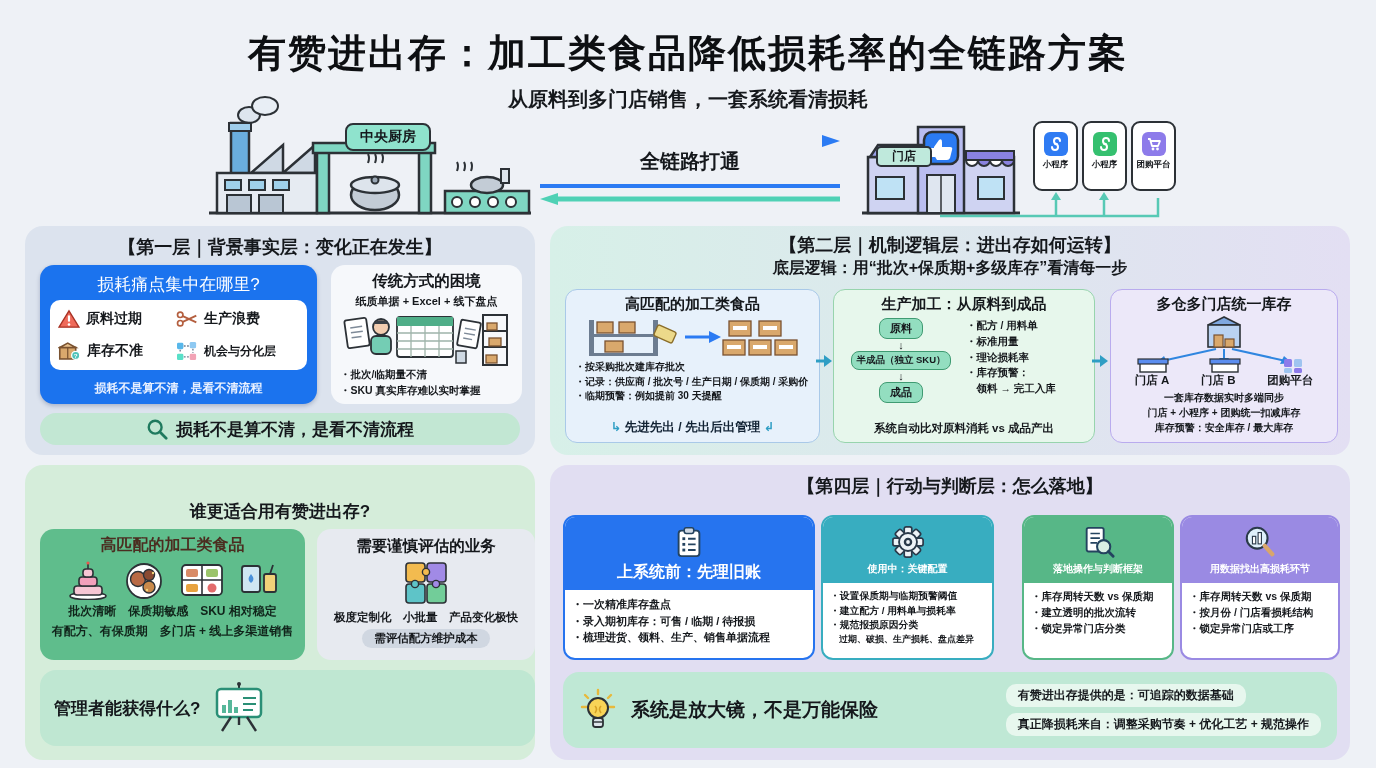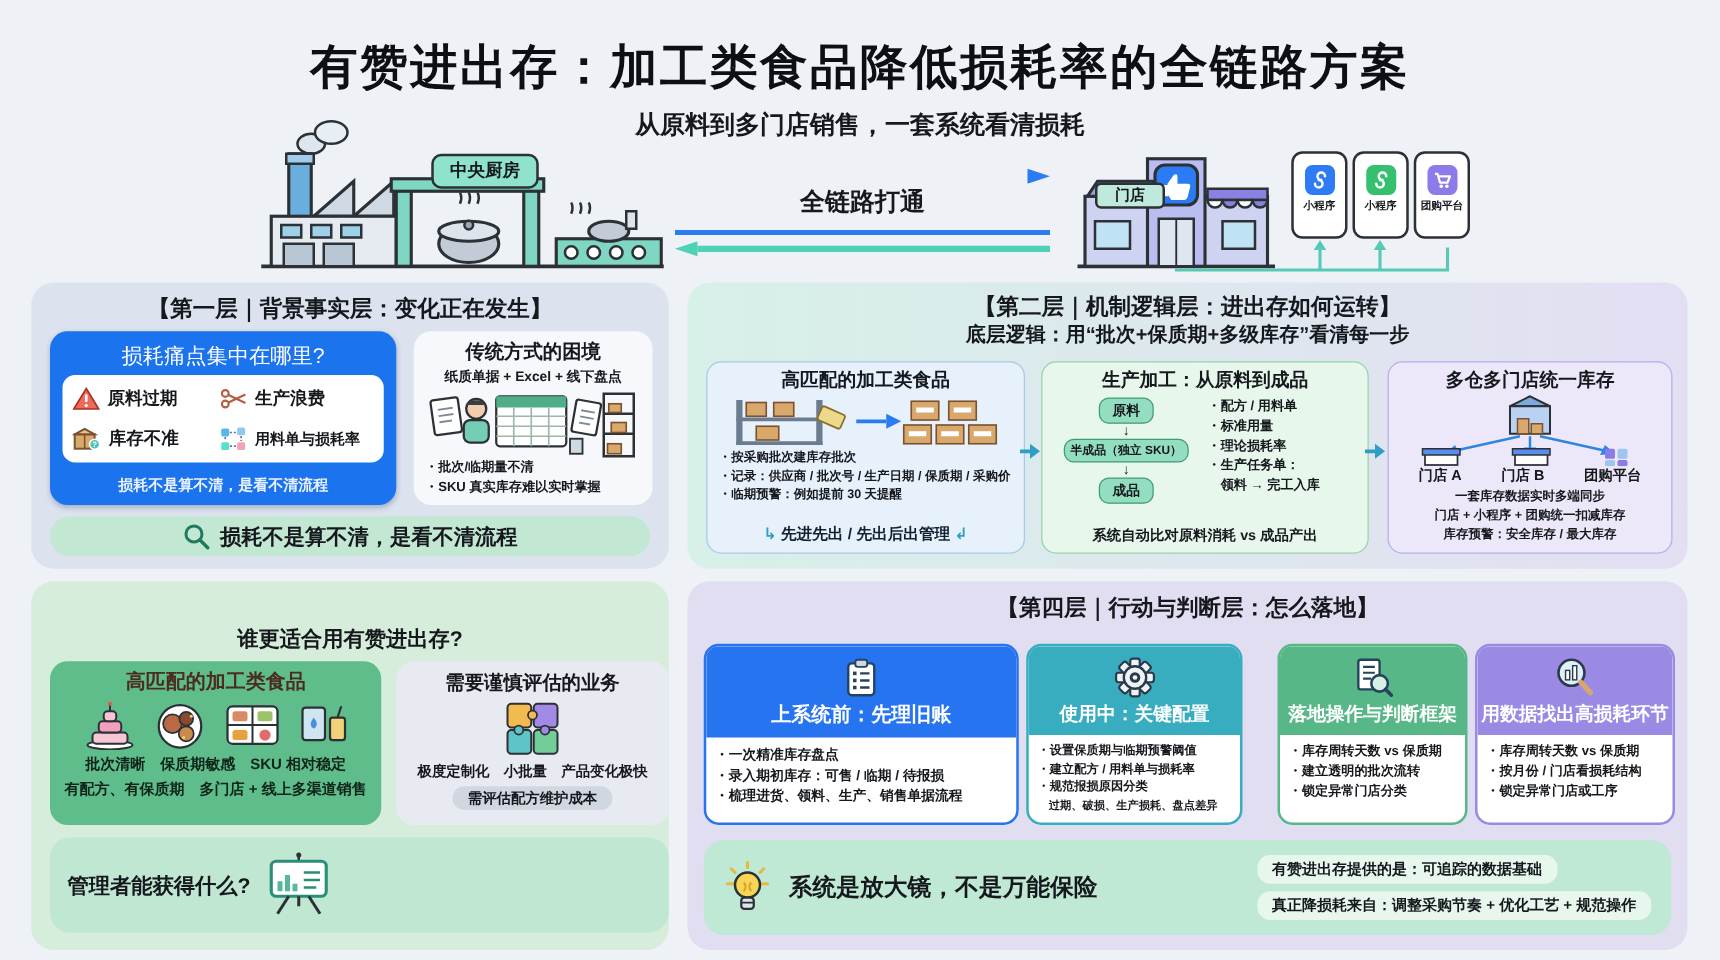--- a/index.html
+++ b/index.html
@@ -91,21 +91,21 @@
               display:flex; align-items:center; padding:0 14px; gap:12px; }
   .gain-q { font-size:17px; font-weight:800; white-space:nowrap; }
   .gain-pills { display:flex; flex-direction:column; gap:4px; }
   .gain-pill { background:#e6f6ed; border-radius:10px; padding:2px 12px; font-size:11.5px; font-weight:800; width:fit-content; }
 
   
   .p4 .panel-h { top:9px; }
   .action-card { position:absolute; top:50px; height:145px; background:#fff; border:2px solid #888; border-radius:12px;
                  overflow:hidden; display:flex; flex-direction:column; }
   .card-head { display:flex; flex-direction:column; align-items:center; gap:3px; padding:8px 3px 7px; }
-  .card-title { color:#fff; font-weight:800; font-size:15px; text-align:center; }
+  .card-title { color:#fff; font-weight:800; font-size:10px; text-align:center; }
   .ac1 { left:13px;  width:252px; } .ac1 .card-title { font-size:16px; }
   .ac2 { left:271px; width:173px; }
   .ac3 { left:472px; width:152px; }
   .ac4 { left:630px; width:160px; }
   .card-body { padding:6px 7px; font-size:10.5px; font-weight:800; line-height:1.5; }
   .card-body div::before { content:"・"; }
   .card-body div.sub { font-size:9px; } .card-body div.sub::before { content:"　"; }
   .ac1 .card-body { font-size:11px; }
   .banner4 { left:13px; top:207px; width:774px; height:76px; background:#bfe8d5; border-radius:16px;
              display:flex; align-items:center; padding:0 16px; gap:14px; }
@@ -261,21 +261,21 @@
           <span>库存不准</span>
         </div>
         <div class="pain-item small">
           <svg width="22" height="20" viewBox="0 0 24 22">
             <rect x="1" y="2" width="7" height="7" rx="1.5" fill="#58b7ea"></rect>
             <rect x="15" y="1" width="7" height="7" rx="1.5" fill="#8ec9f2"></rect>
             <rect x="1" y="14" width="7" height="7" rx="1.5" fill="#58e0c8"></rect>
             <rect x="15" y="14" width="7" height="7" rx="1.5" fill="#f2a3b5"></rect>
             <path d="M8.5 5.5 H14 M4.5 9.5 V13 M18.5 8.5 V13 M8.5 17.5 H14" stroke="#6c7c90" stroke-width="1.5" stroke-dasharray="2 1.6" fill="none"></path>
           </svg>
-          <span>用料单与损耗率</span>
+          <span>机会与分化层</span>
         </div>
       </div>
       <div class="abs pain-foot">损耗不是算不清，是看不清流程</div>
     </div>
 
     <div class="abs dilemma-box">
       <div class="dilemma-title">传统方式的困境</div>
       <div class="dilemma-sub">纸质单据 + Excel + 线下盘点</div>
       <svg class="dilemma-illo" width="168" height="56" viewBox="0 0 168 56">
         <rect x="3" y="8" width="22" height="28" rx="2" fill="#fff" stroke="#2c3136" stroke-width="1.8" transform="rotate(-8 14 22)"></rect>
@@ -360,21 +360,21 @@
           <span class="flow-pill">原料</span>
           <span class="flow-arrow">↓</span>
           <span class="flow-pill mid">半成品（独立 SKU）</span>
           <span class="flow-arrow">↓</span>
           <span class="flow-pill">成品</span>
         </div>
         <div class="mb2-bullets">
           <div>配方 / 用料单</div>
           <div>标准用量</div>
           <div>理论损耗率</div>
-          <div>生产任务单：</div>
+          <div>库存预警：</div>
           <div class="sub">领料 → 完工入库</div>
         </div>
       </div>
       <div class="mb2-foot">系统自动比对原料消耗 vs 成品产出</div>
     </div>
 
     <svg class="abs mech-link" style="left:542px;" width="16" height="14" viewBox="0 0 16 14">
       <line x1="0" y1="7" x2="9" y2="7" stroke="#2f9ec4" stroke-width="3"></line>
         <polygon points="8,1 16,7 8,13" fill="#2f9ec4"></polygon>
     </svg>

